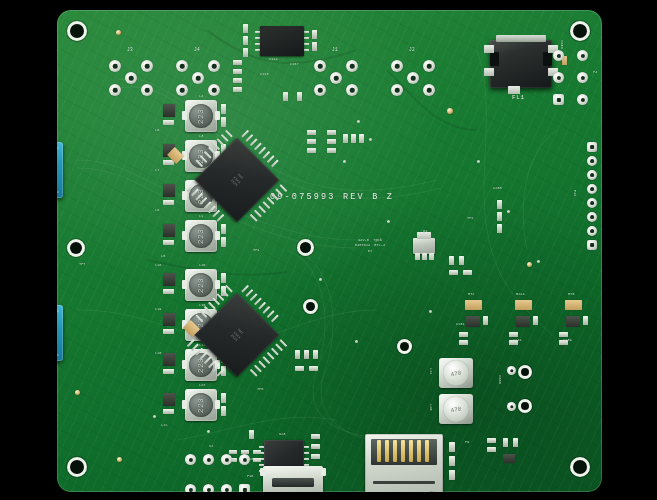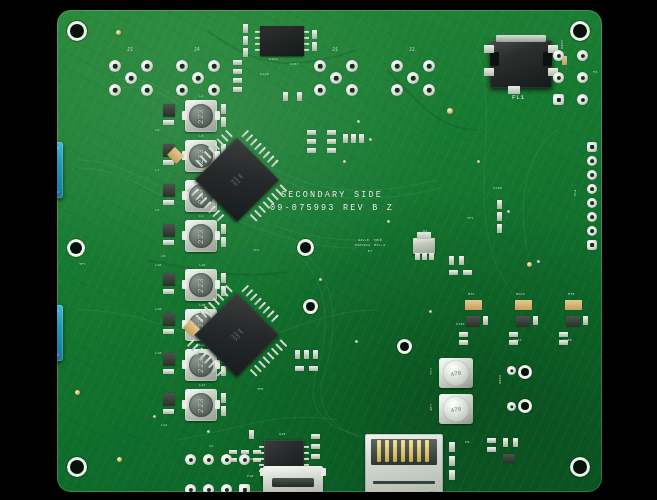--- a/index.html
+++ b/index.html
@@ -513,21 +513,20 @@
 
       <div class="thpad" style="left:2px;top:70px;width:10px;height:10px;"></div>
 
       <div class="thpad" style="left:2px;top:84px;width:10px;height:10px;"></div>
 
       <div class="thpad sqpad" style="left:2px;top:98px;width:10px;height:10px;"></div>
 
     </div>
 
     <div class="grp" style="left:185px;top:180px;width:180px;">
-      <div class="silk big" style="position:relative;left:0;top:0;width:180px;">SECONDARY SIDE</div>
       <div class="silk big" style="position:relative;left:0;top:2px;width:180px;">09-075993 REV B Z</div>
     </div>
 
     <div class="grp" style="left:278px;top:228px;width:70px;text-align:center;">
       <div class="silk micro" style="position:relative;left:0;top:0;width:70px;text-align:center;">94V-0  7pcb</div>
       <div class="silk micro" style="position:relative;left:0;top:1px;width:70px;text-align:center;">E487824  RTL-4</div>
       <div class="silk micro" style="position:relative;left:0;top:2px;width:70px;text-align:center;">E7</div>
     </div>
     <div class="grp" style="left:352px;top:226px;width:30px;height:26px;">
       <div class="sot" style="left:4px;top:2px;width:22px;height:16px;"></div>

